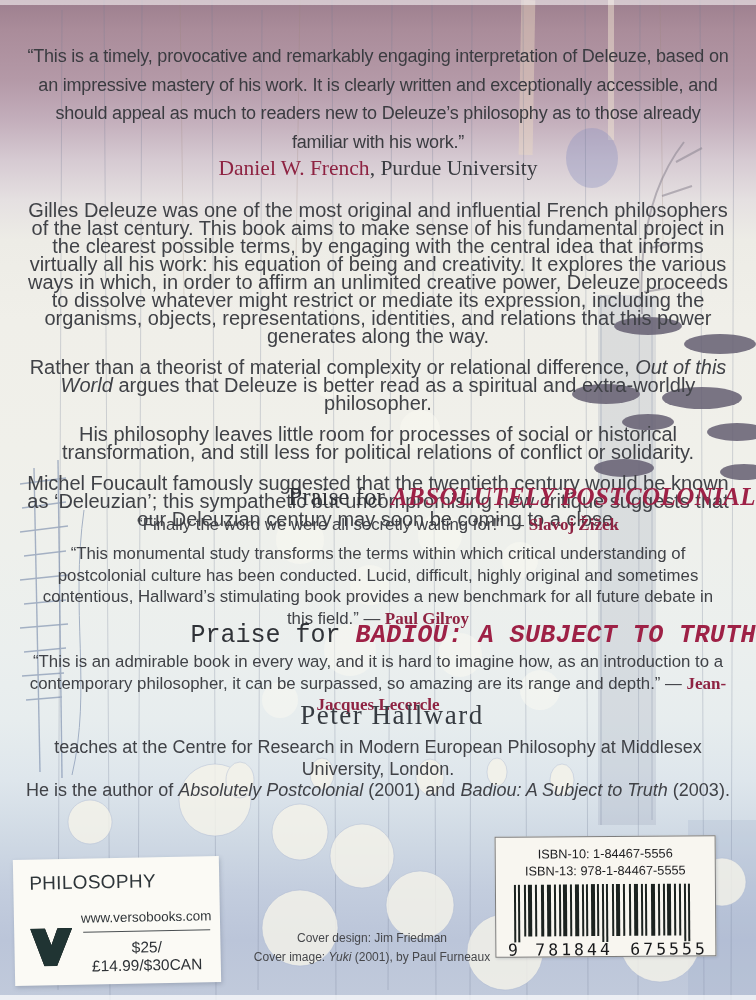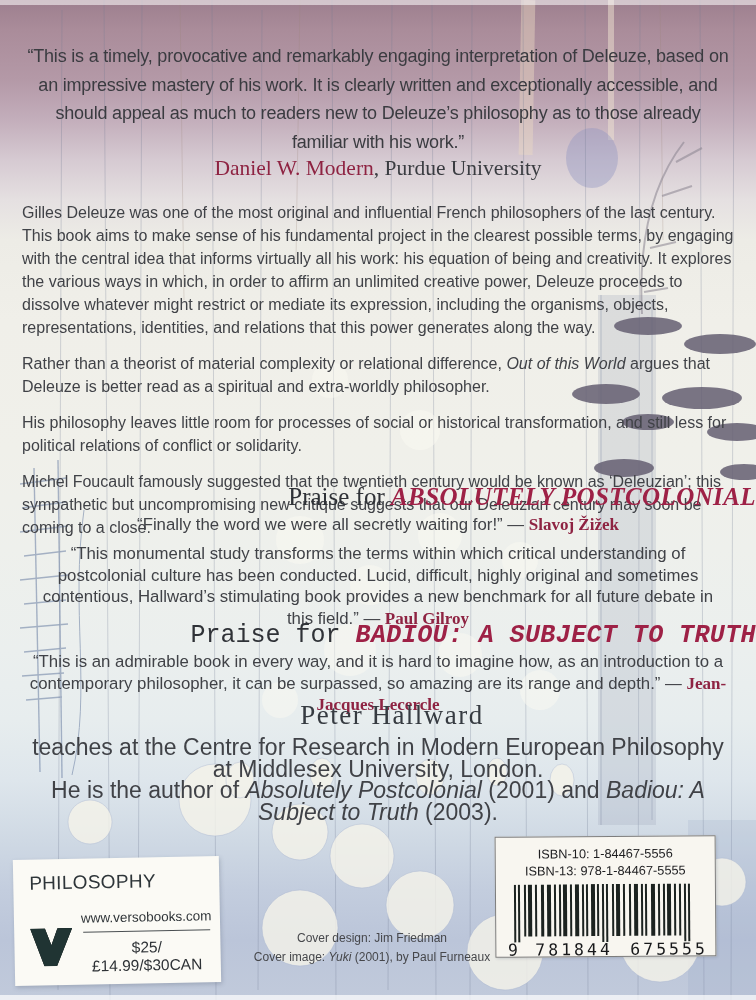--- a/index.html
+++ b/index.html
@@ -21,22 +21,22 @@
     text-align:center; font-size:18px; line-height:28.5px;
     color:#3a3b40; letter-spacing:-0.2px;
   }
   .attribution {
     position:absolute; top:156px; left:0; right:0; text-align:center;
     font-family:"Liberation Serif", serif; font-size:21.5px; color:#3a3c41;
   }
   .attribution .name { color:#8e2342; }
 
   .synopsis {
-    position:absolute; top:201px; left:22px; right:22px; text-align:left;
-    font-size:16px; line-height:23px; color:#404247;
+    position:absolute; top:201px; left:22px; right:22px; text-align:center;
+    font-size:20px; line-height:18px; color:#404247;
   }
   .synopsis p { margin:0 0 13px 0; }
   .book-title-italic { font-style:italic; }
 
   .praise-heading {
     position:absolute; left:0; right:0; text-align:right;
     font-family:"Liberation Serif", serif; font-size:25px; color:#2f3237;
   }
   .praise-heading .ptitle {
     font-style:italic; font-weight:bold; color:#9e2146; letter-spacing:0.4px;
@@ -56,21 +56,21 @@
     color:#8e2342; font-size:17px;
   }
 
   .author-name {
     position:absolute; top:700px; left:0; right:0; text-align:center;
     font-family:"Liberation Serif", serif; font-size:27px;
     letter-spacing:1.5px; color:#363b41;padding-left:28px;
   }
   .author-bio {
     position:absolute; top:737px; left:20px; right:20px; text-align:center;
-    font-size:23px; line-height:21.6px; color:#404247;
+    font-size:18px; line-height:21.6px; color:#404247;
   }
 
   .publisher-label {
     position:absolute; left:14px; top:858px; width:206px; height:126px;
     background:#fbfaf5; box-shadow:1px 2px 4px rgba(60,70,90,.25);
     transform:rotate(-1.1deg); box-sizing:border-box; padding:13px 14px 0 16px;
   }
   .publisher-label .category {
     font-size:19px; color:#2e3539; letter-spacing:0.3px;
   }
@@ -209,21 +209,21 @@
     <rect x="0" y="0" width="756" height="5" fill="#ffffff" opacity="0.55"></rect>
     <rect x="0" y="995" width="756" height="5" fill="#ffffff" opacity="0.7"></rect>
   </svg>
 
   <div class="content">
 
     <div class="top-quote">
       <span>“This is a timely, provocative and remarkably engaging interpretation of Deleuze, based on an impressive mastery of his work. It is clearly written and exceptionally accessible, and should appeal as much to readers new to Deleuze’s philosophy as to those already familiar with his work.”</span>
     </div>
     <div class="attribution">
-      <span class="name">Daniel W. Modern</span><span>, Purdue University</span>
+      <span class="name">Daniel W. French</span><span>, Purdue University</span>
     </div>
 
     <div class="synopsis">
       <p>Gilles Deleuze was one of the most original and influential French philosophers of the last century. This book aims to make sense of his fundamental project in the clearest possible terms, by engaging with the central idea that informs virtually all his work: his equation of being and creativity. It explores the various ways in which, in order to affirm an unlimited creative power, Deleuze proceeds to dissolve whatever might restrict or mediate its expression, including the organisms, objects, representations, identities, and relations that this power generates along the way.</p>
       <p><span>Rather than a theorist of material complexity or relational difference, </span><span class="book-title-italic">Out of this World</span><span> argues that Deleuze is better read as a spiritual and extra-worldly philosopher.</span></p>
       <p>His philosophy leaves little room for processes of social or historical transformation, and still less for political relations of conflict or solidarity.</p>
       <p>Michel Foucault famously suggested that the twentieth century would be known as ‘Deleuzian’; this sympathetic but uncompromising new critique suggests that our Deleuzian century may soon be coming to a close.</p>
     </div>
 
     <div class="praise-heading ph1">

